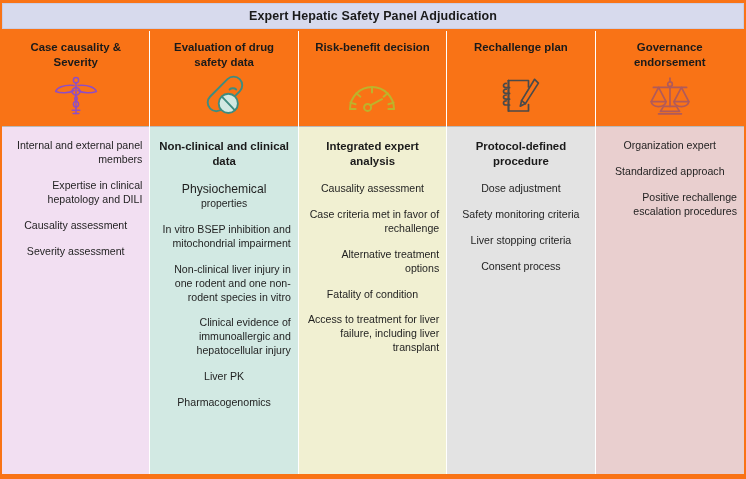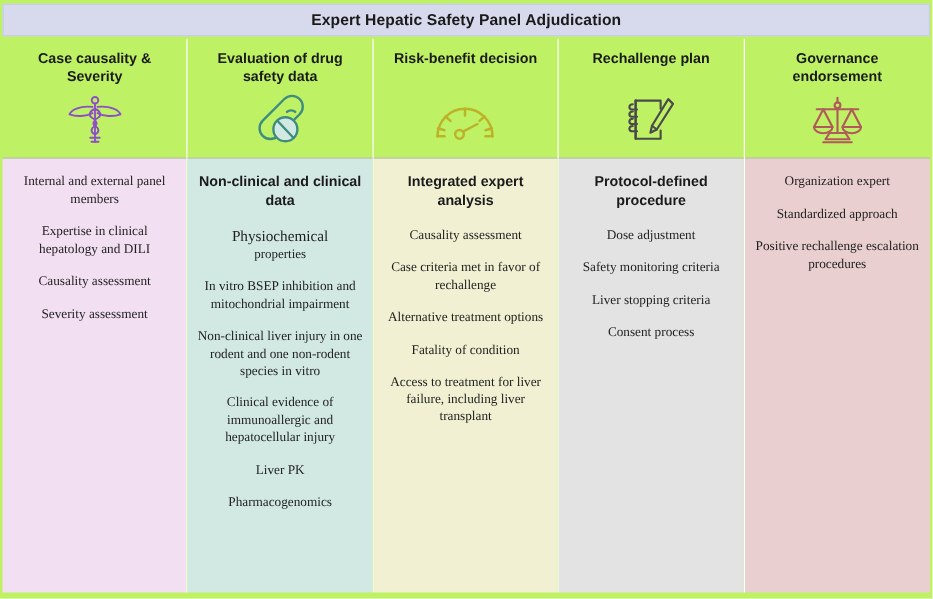--- a/index.html
+++ b/index.html
@@ -5,21 +5,21 @@
   * { box-sizing: border-box; margin: 0; padding: 0; }
   html, body {
     width: 746px; height: 479px;
     background: #ffffff;
     font-family: "Liberation Sans", sans-serif;
     -webkit-font-smoothing: antialiased;
   }
   #figure {
     position: relative;
     width: 746px; height: 479px;
-    background: #bef264;
+    background: #f97316;
     overflow: hidden;
   }
 
   
   .title-band {
     position: absolute;
     left: 2px; top: 3px;
     width: 742px; height: 26px;
     background: #d7daed;
     border: 1px solid #c9cde4;
@@ -86,25 +86,24 @@
     font-weight: bold;
     color: #1a1a1a;
     text-align: center;
     line-height: 1.3;
     margin-bottom: 13px;
     padding: 0 2px;
   }
   .item {
     font-size: 10.6px;
     color: #1f1f1f;
-    text-align: center;
+    text-align: right;
     line-height: 1.32;
     margin-bottom: 12px;
     padding: 0 2px;
-    font-family: Liberation Serif, serif;
   }
   .item.emph-head {
     font-size: 12.2px;
     line-height: 1.25;
     margin-bottom: 0;
   }
   .item.emph-sub {
     font-size: 10.4px;
     margin-bottom: 12px;
   }

